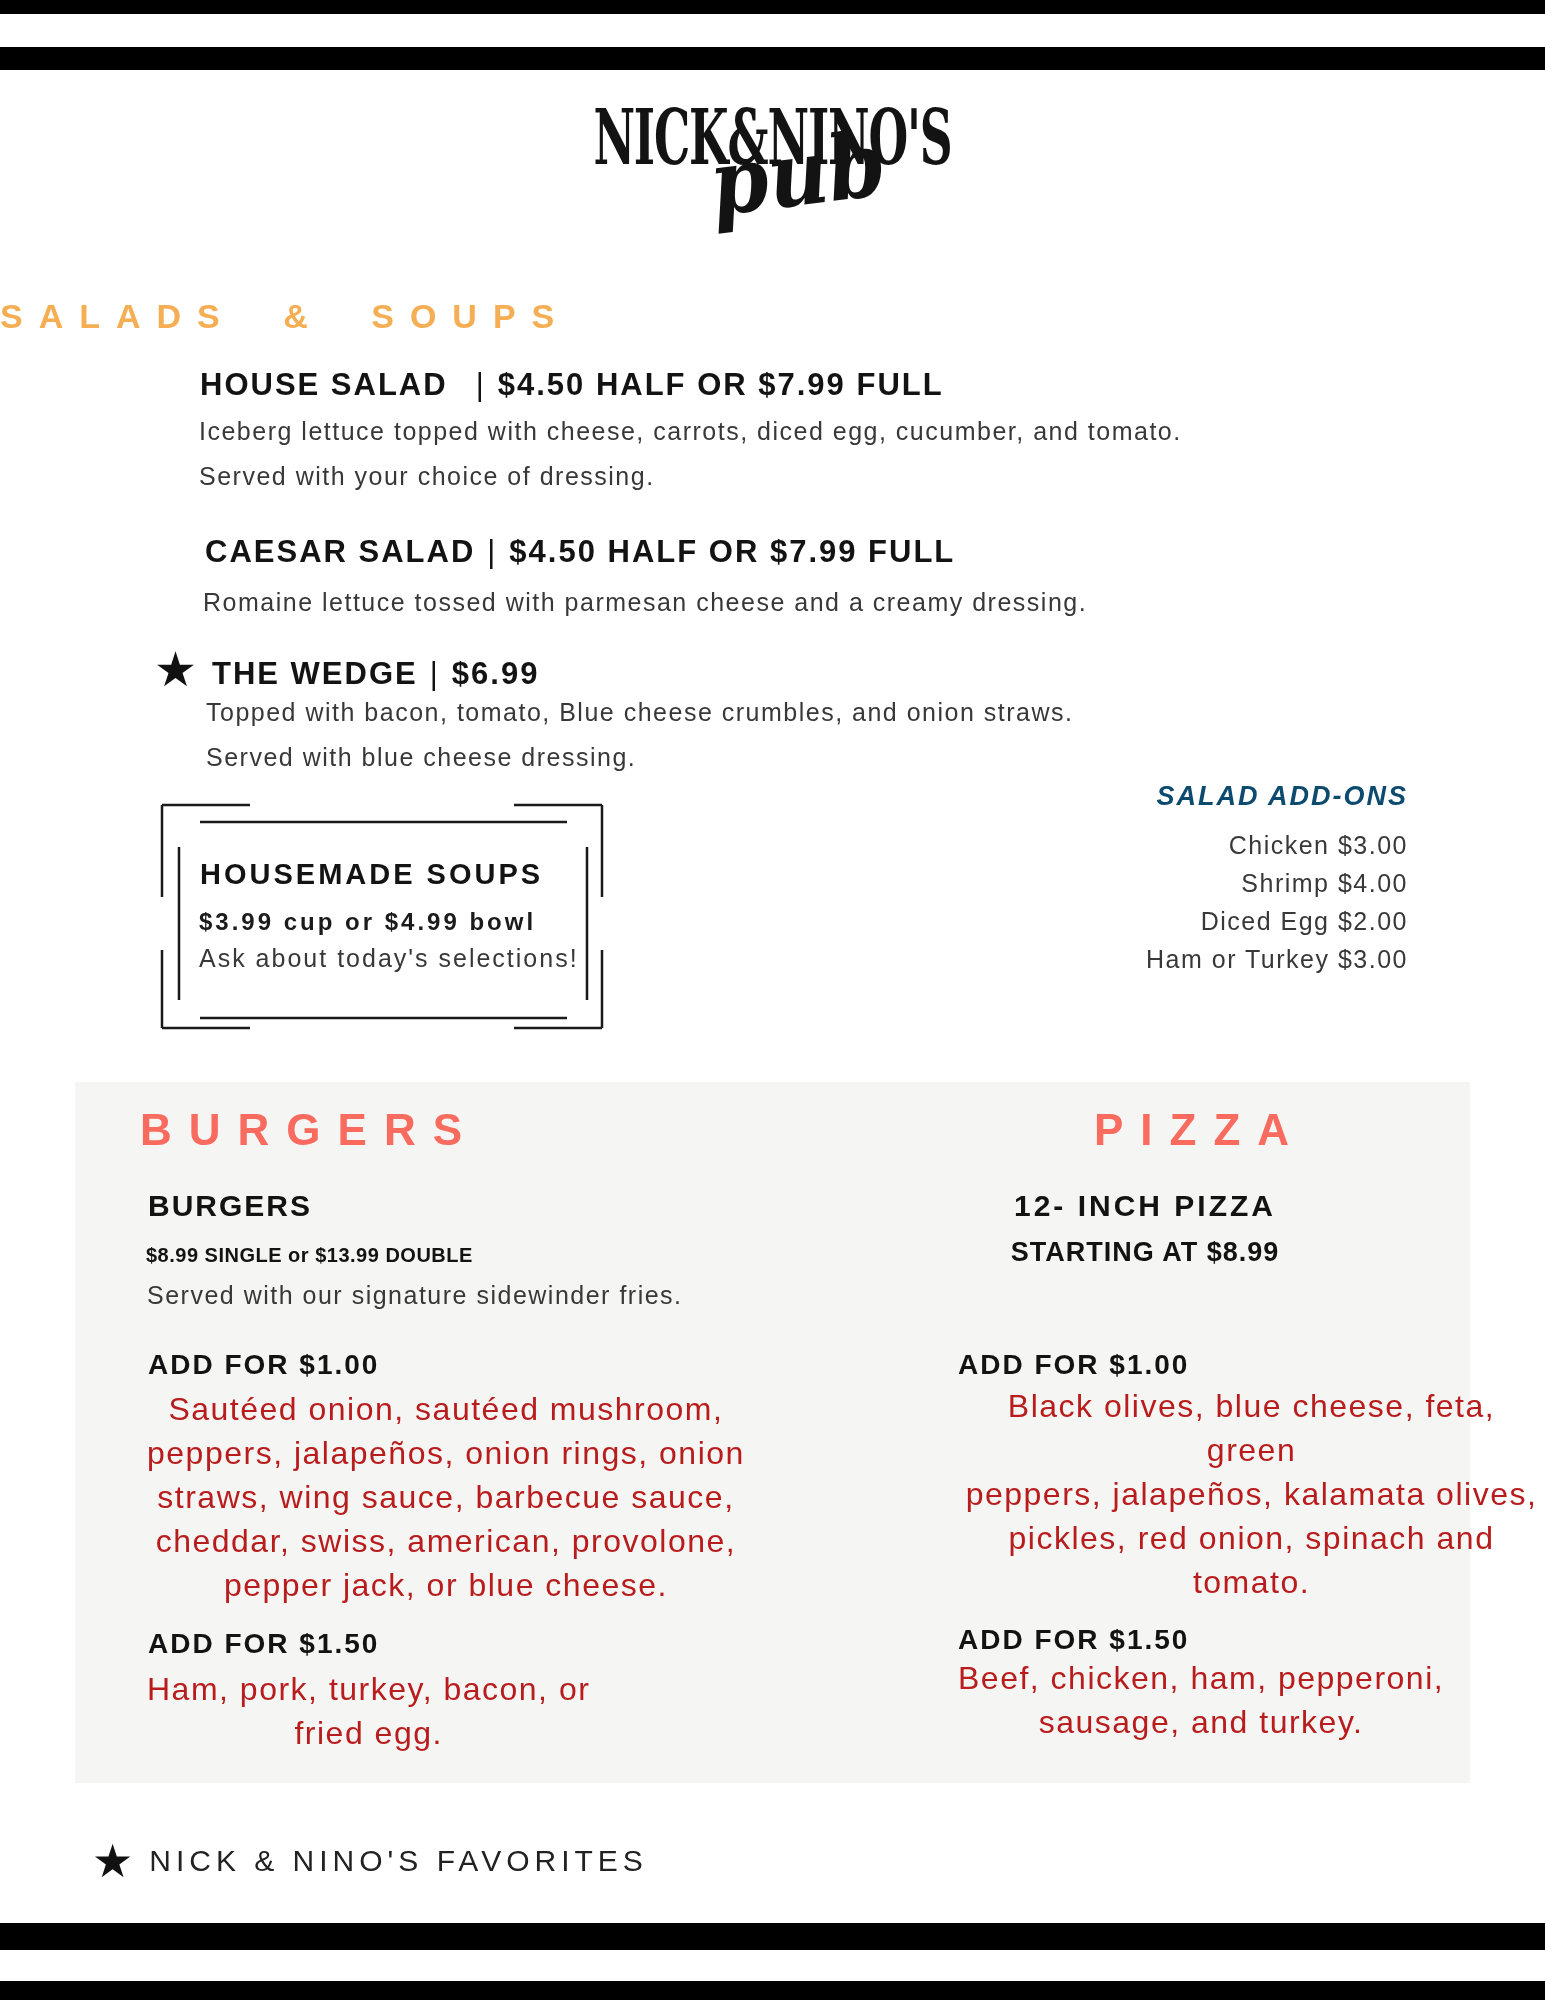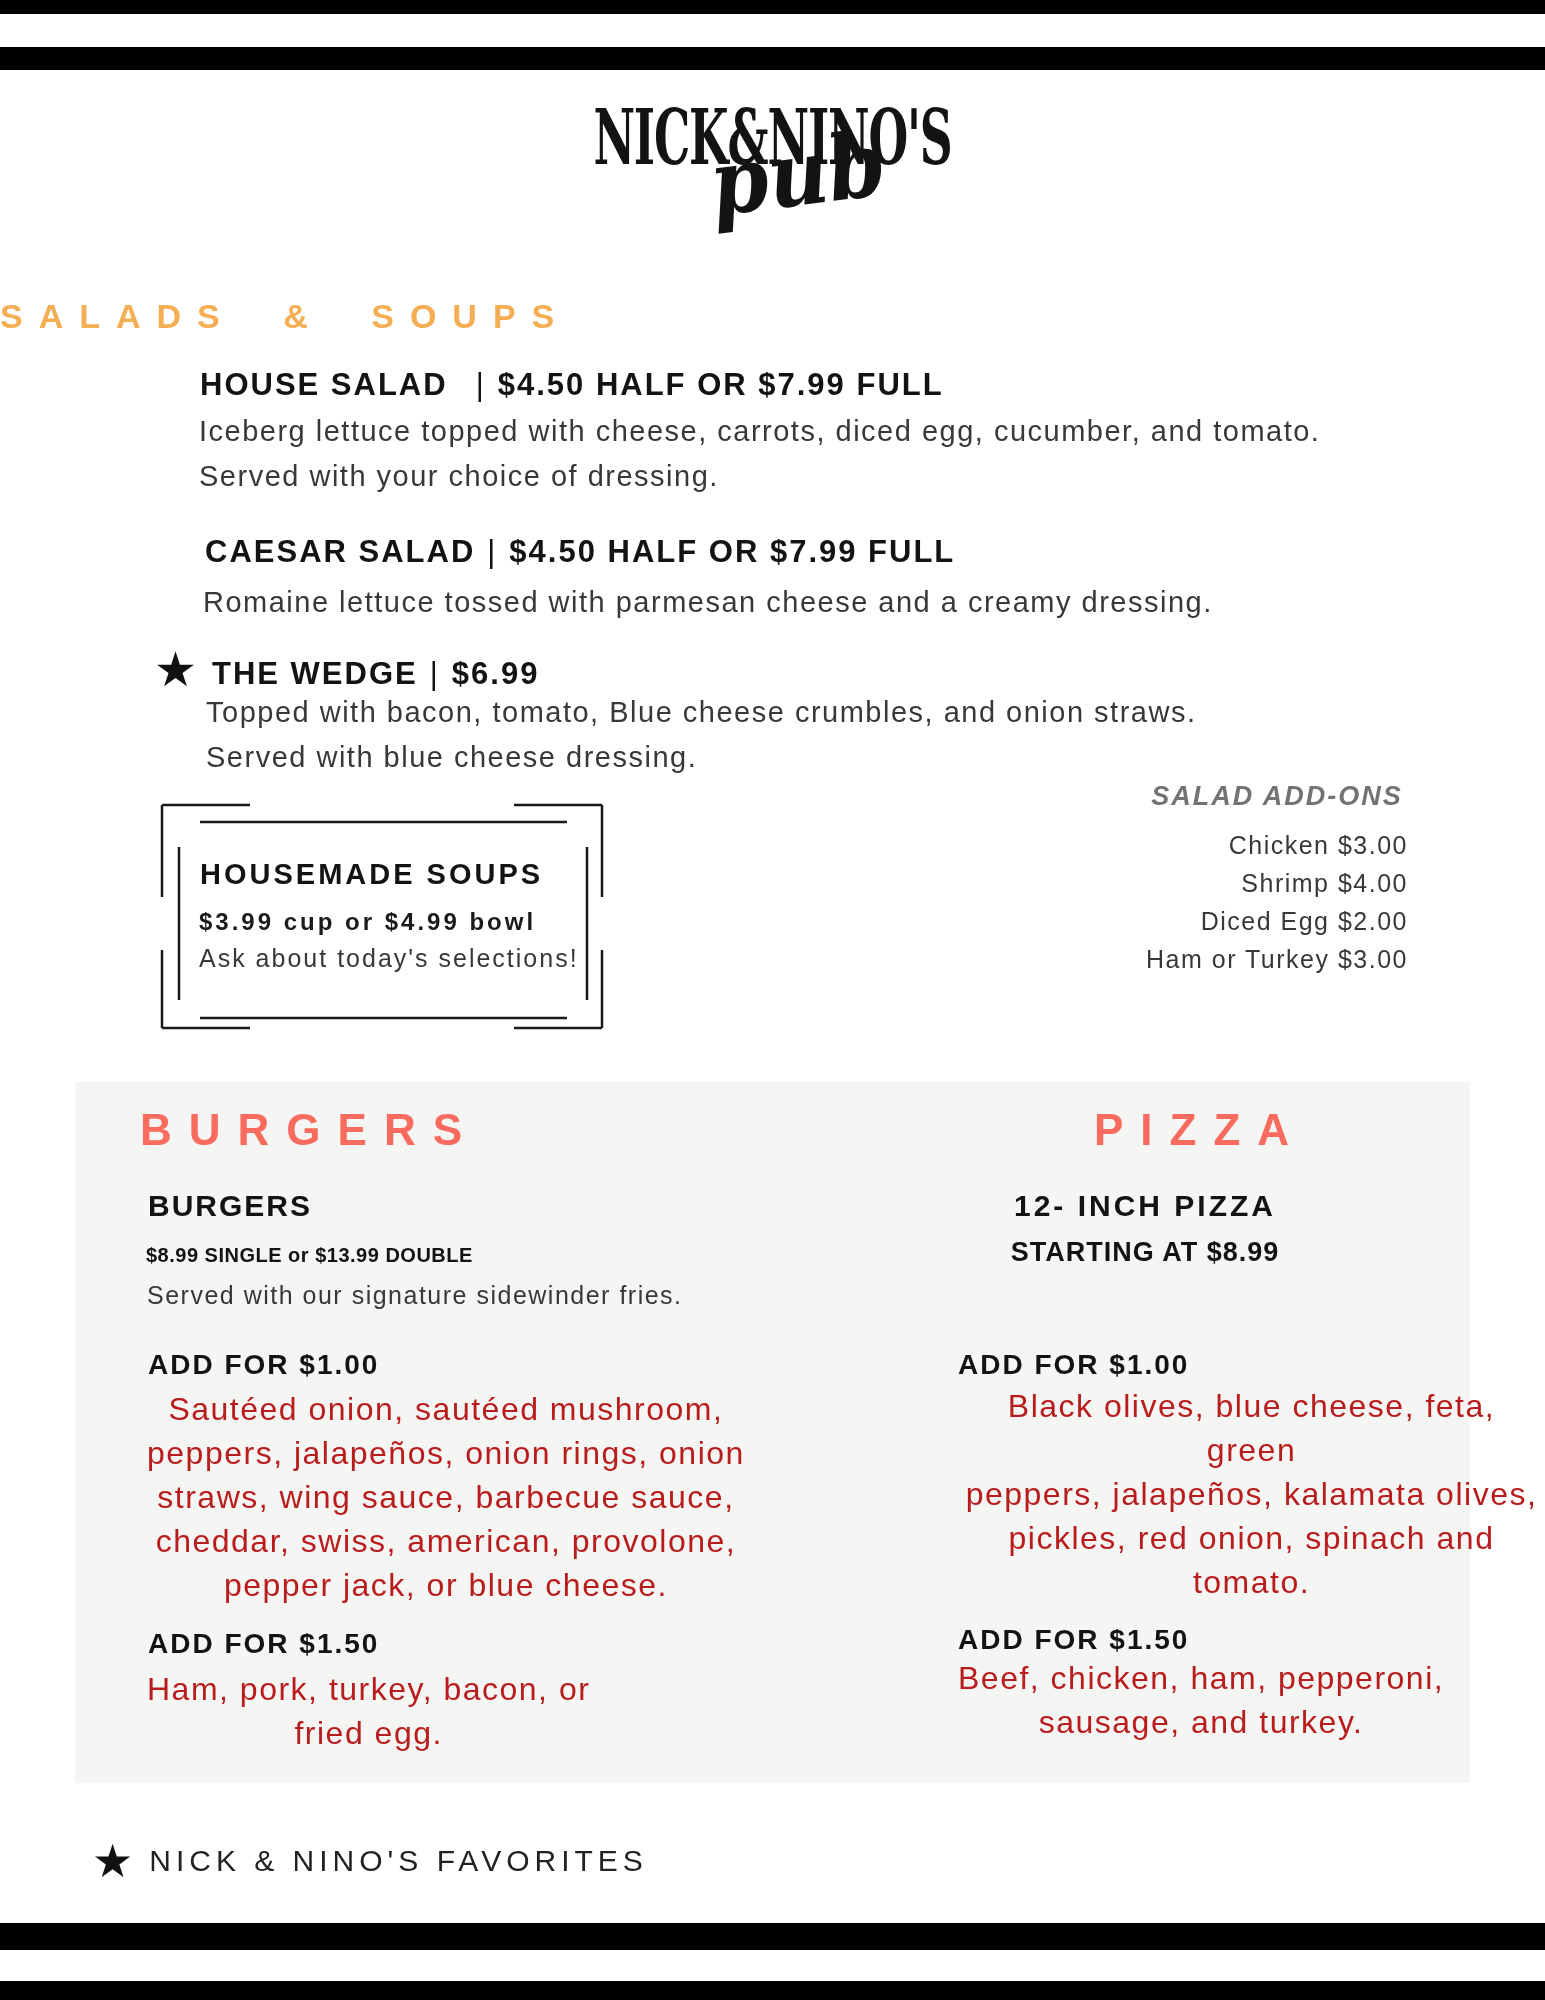--- a/index.html
+++ b/index.html
@@ -24,32 +24,32 @@
   .item-head{position:absolute;font-size:31px;font-weight:700;letter-spacing:2px;
          line-height:1;color:#131313;white-space:nowrap;}
   .sep{display:inline-block;margin:0 12px;font-weight:400;}
   .sep.wide{margin-left:28px;}
   #head-house{top:369px;left:200px;}
   #head-caesar{top:536px;left:205px;}
   #head-wedge{top:658px;left:212px;}
   .star-glyph{position:absolute;font-size:48px;line-height:1;color:#111;}
   #star-wedge{top:646px;left:154px;}
 
-  .desc{position:absolute;font-size:29px;letter-spacing:1.5px;line-height:45px;color:#383838;}
+  .desc{position:absolute;font-size:25px;letter-spacing:1.5px;line-height:45px;color:#383838;}
   #desc-house{top:409px;left:199px;}
   #desc-caesar{top:580px;left:203px;}
   #desc-wedge{top:690px;left:206px;}
 
   .soup-frame{position:absolute;top:800px;left:145px;}
   .soup-title{position:absolute;top:858px;left:200px;font-size:29px;font-weight:700;letter-spacing:3px;color:#131313;}
   .soup-price{position:absolute;top:908px;left:199px;font-size:24px;font-weight:700;letter-spacing:3px;color:#1b1b1b;}
   .soup-note{position:absolute;top:944px;left:199px;font-size:25px;letter-spacing:2px;color:#383838;}
 
   .addons{position:absolute;top:781px;right:137px;text-align:right;}
-  .addons-title{font-size:27px;font-weight:700;font-style:italic;letter-spacing:2px;color:#737373;text-align:center;}
+  .addons-title{font-size:27px;font-weight:700;font-style:italic;letter-spacing:2px;color:#0c4a6e;}
   .addons-items{margin-top:14px;font-size:25px;letter-spacing:1.5px;line-height:38px;color:#383838;}
 
   .panel{position:absolute;top:1082px;left:75px;width:1395px;height:701px;}
 
   .col-title{position:absolute;font-size:44px;font-weight:700;letter-spacing:17px;line-height:1;}
   #burgers-title{top:1108px;left:140px;}
   #pizza-title{top:1108px;left:1094px;}
 
   #burgers-sub{position:absolute;top:1189px;left:148px;font-size:30px;font-weight:700;letter-spacing:2px;color:#131313;}
   #burgers-price{position:absolute;top:1200px;left:146px;font-size:20px;font-weight:700;letter-spacing:0.5px;color:#131313;margin-top:44px;}

